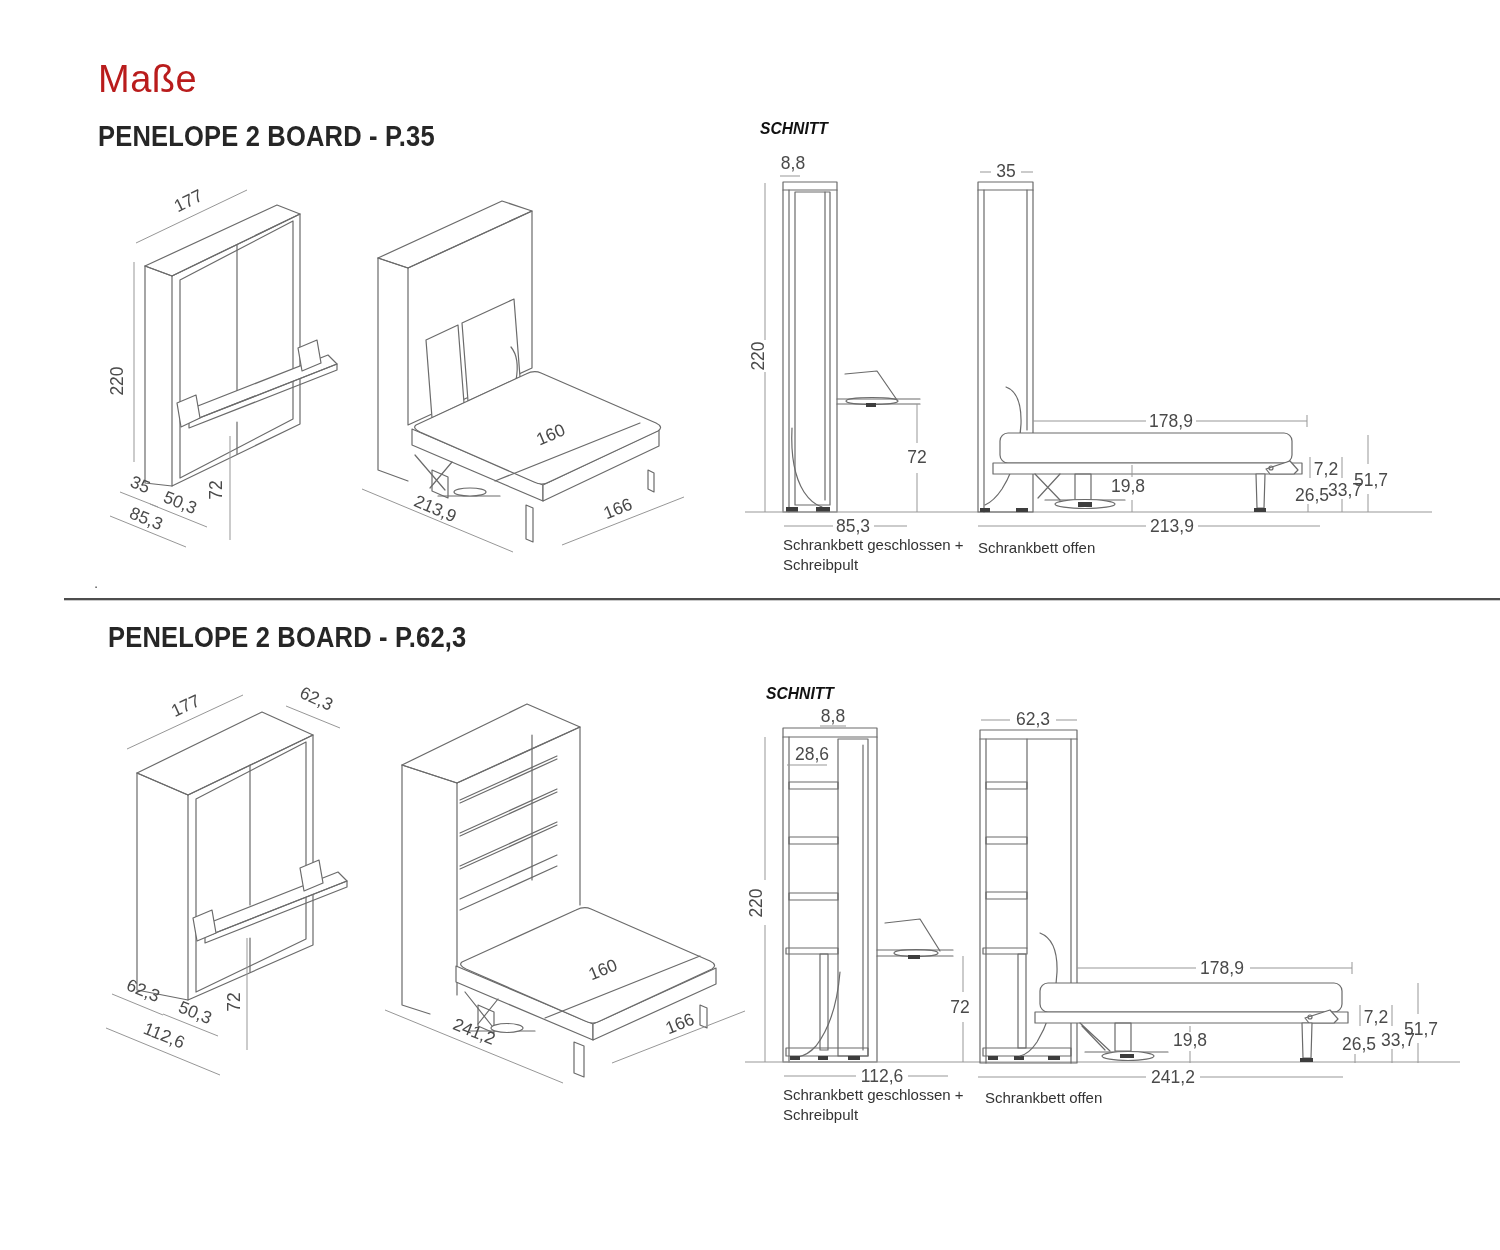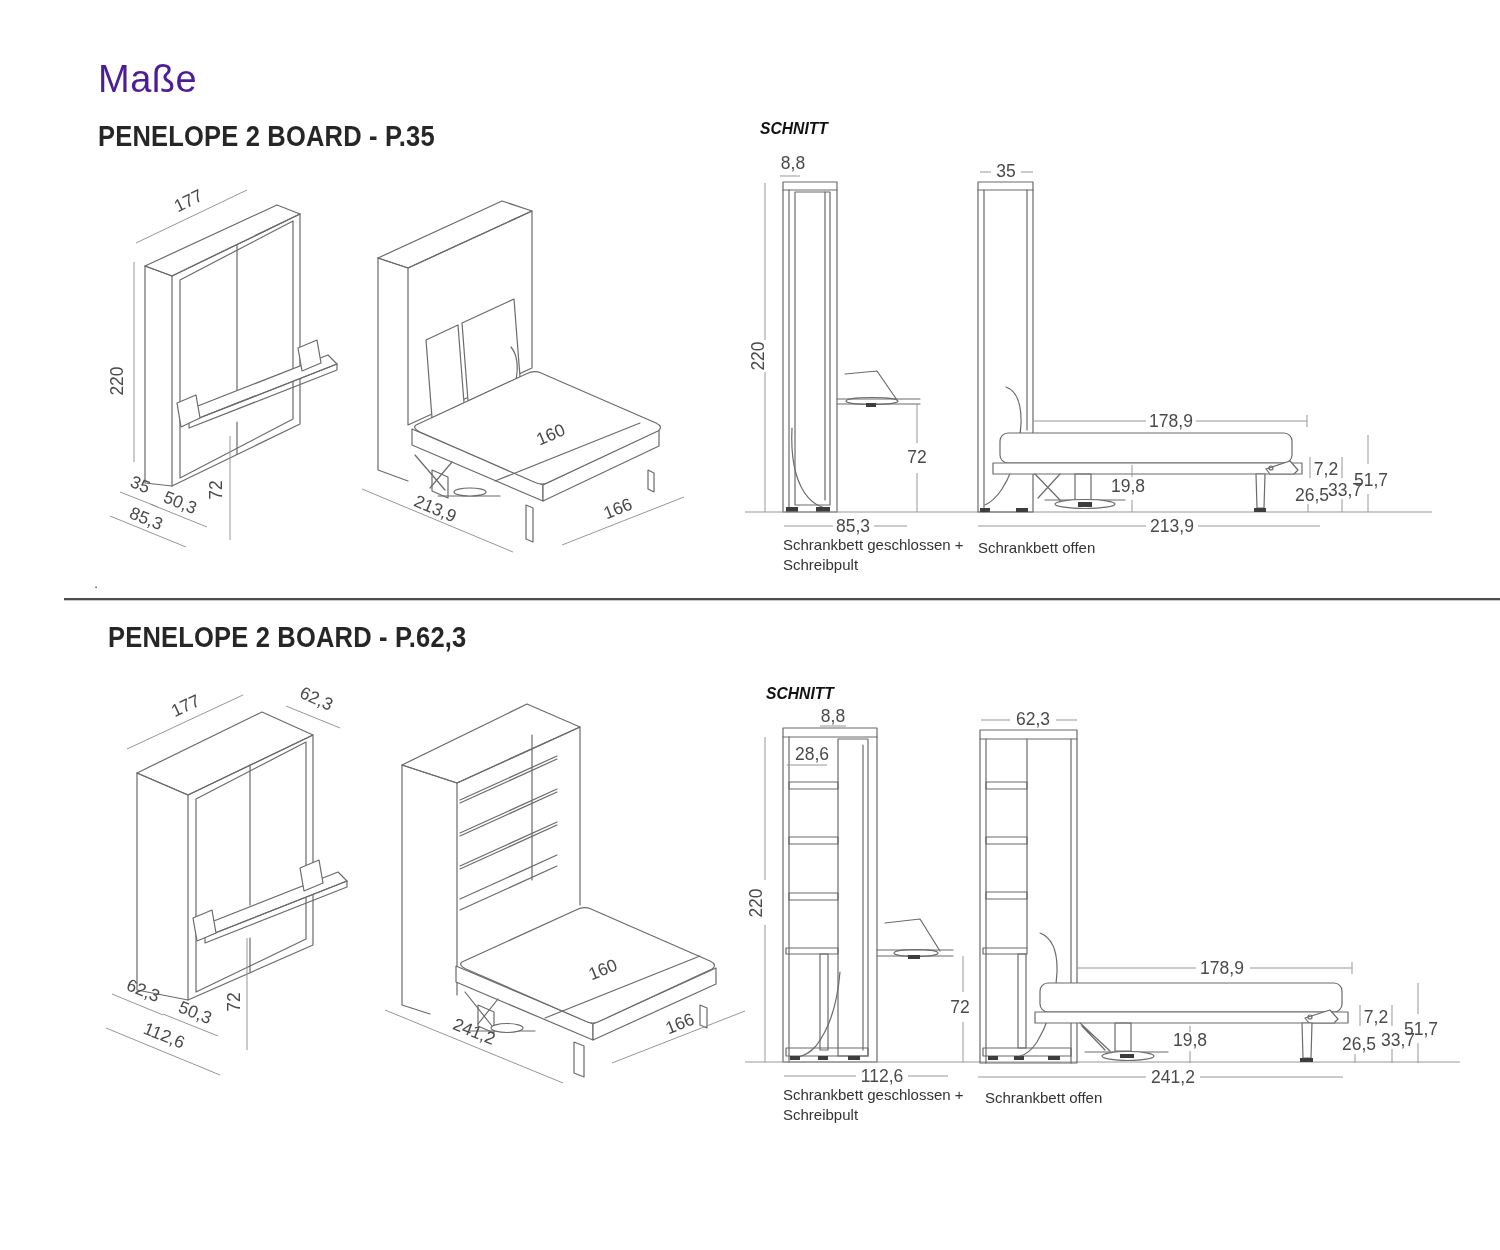--- a/index.html
+++ b/index.html
@@ -1,19 +1,19 @@
 <!DOCTYPE html>
 <html><head>
 <meta charset="utf-8">
 <style>
   html,body{margin:0;padding:0;background:#fff;}
   #page{position:relative;width:1500px;height:1250px;background:#fff;overflow:hidden;
         font-family:"Liberation Sans",sans-serif;}
   .abs{position:absolute;}
-  #main-title{left:98px;top:58px;font-size:38px;color:#4c1d95;letter-spacing:0.5px;}
+  #main-title{left:98px;top:58px;font-size:38px;color:#b91c1c;letter-spacing:0.5px;}
   .sec-heading{font-size:29px;font-weight:700;color:#262626;transform:scaleX(0.88);transform-origin:0 0;
                letter-spacing:0.2px;white-space:nowrap;}
   #heading-1{left:98px;top:120px;}
   #heading-2{left:108px;top:621px;}
   .schnitt{font-size:16.5px;font-weight:700;font-style:italic;color:#111;transform:scaleX(0.95);transform-origin:0 0;}
   #schnitt-1{left:760px;top:119px;}
   #schnitt-2{left:766px;top:684px;}
   #divider{left:64px;top:598px;width:1436px;height:2px;background:#4d4d4d;border-bottom:1px solid #c9c9c9;}
   #stray-mark{left:94px;top:574px;font-size:15px;color:#555;}
   svg{position:absolute;left:0;top:0;}

